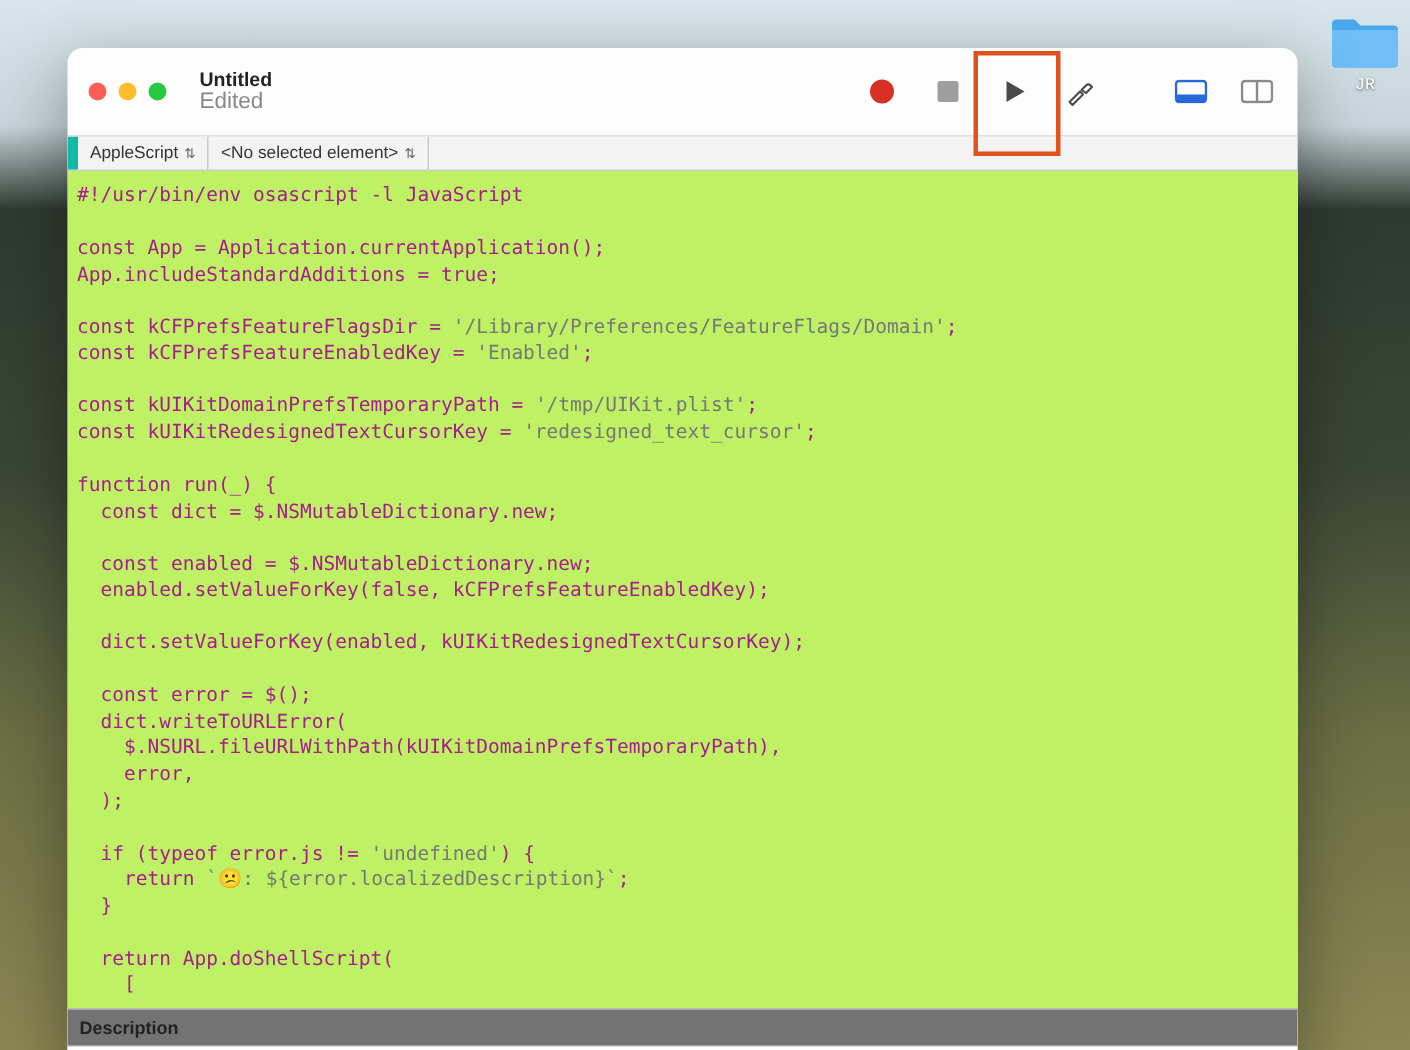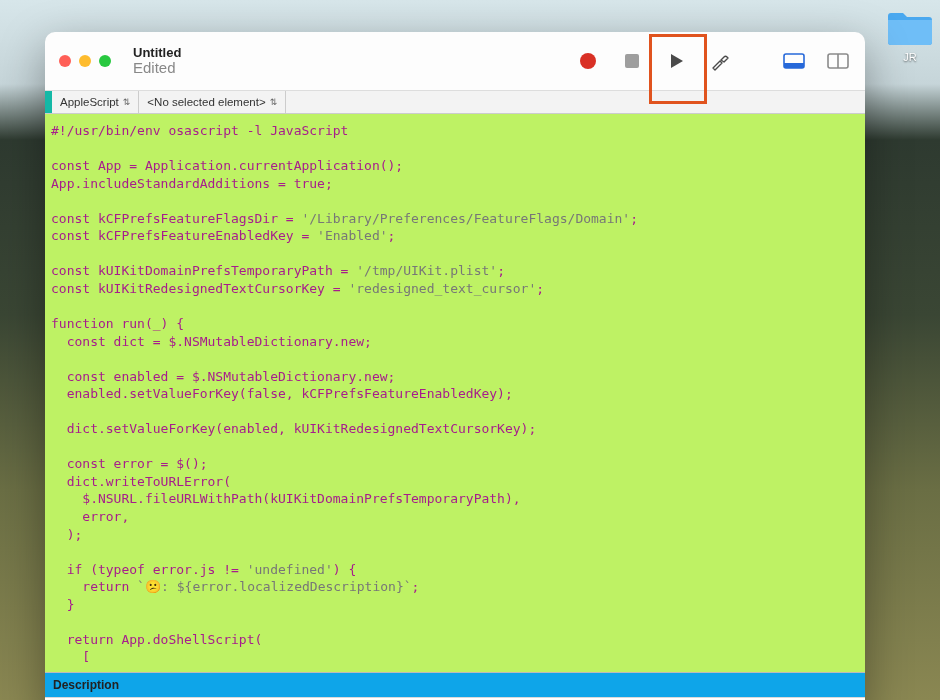--- a/index.html
+++ b/index.html
@@ -28,21 +28,21 @@
     position: absolute;
     top: 10px;
     right: 0;
     width: 60px;
     text-align: center;
     color: #fff;
     text-shadow: 0 1px 2px rgba(0,0,0,.6);
     font-size: 11px;
   }
   .folder svg { display: block; margin: 0 auto 2px; }
-  .folder-label { display:inline-block; background: rgba(0,0,0,.0); border-radius:4px; padding:1px 4px;}
+  .folder-label { display:inline-block; background: rgba(0,0,0,.0); border-radius:4px; padding:1px 4px;font-family:Liberation Mono, monospace;}
 
   
   .window {
     position: absolute;
     top: 32px;
     left: 45px;
     width: 820px;
     height: 680px;
     background: #fdfdfd;
     border-radius: 10px 10px 0 0;
@@ -128,21 +128,21 @@
   
   .desc-panel {
     border-top:1px solid #bbb;
     background:#f5f5f5;
   }
   .desc-header {
     font-size:12px;
     font-weight:700;
     padding:5px 8px;
     color:#222;
-    background:#0ea5e9;
+    background:#737373;
     border-bottom:1px solid #d9d9d9;
   }
   .desc-body { height:14px; background:#fff; }
 </style>
 </head>
 <body>
 
 <div class="desktop"></div>
 
 <div class="folder">

